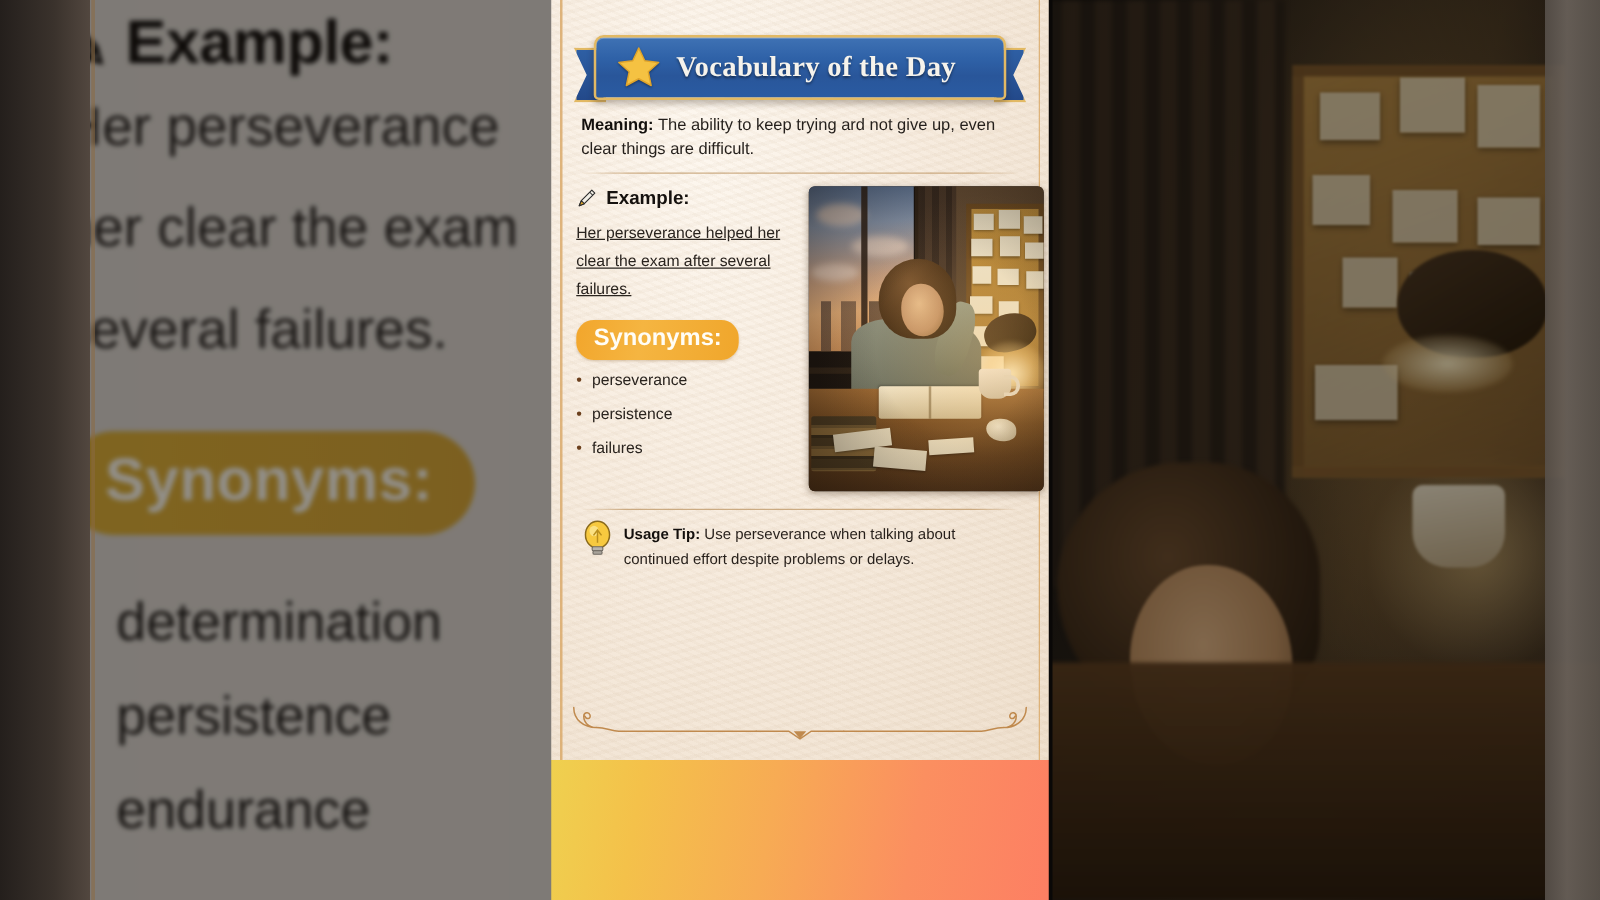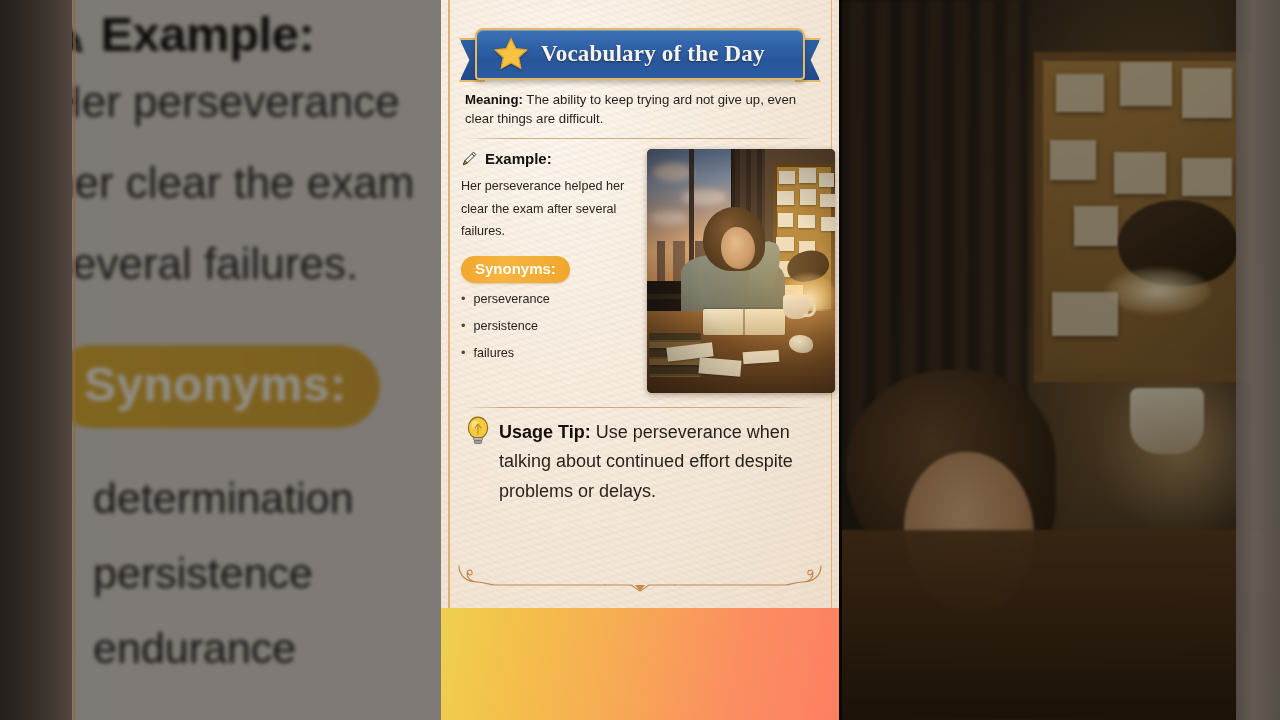--- a/index.html
+++ b/index.html
@@ -256,26 +256,26 @@
   
   .body-row { display: flex; gap: 8px; padding: 0 4px; }
   .ex-col { width: 178px; flex: 0 0 178px; }
 
   .ex-head {
     display: flex; align-items: center; gap: 6px;
     font-size: 15px; font-weight: 700; color: #15110e;
     margin-bottom: 8px;
   }
   .pencil-icon { width: 18px; height: 18px; display: block; }
-  .ex-text { font-size: 12.6px; line-height: 1.78; color: #2a241f; }
+  .ex-text { font-size: 12.6px; line-height: 1.78; color: #2a241f; text-decoration: underline; }
 
   .syn-pill {
     display: inline-block; margin: 13px 0 9px;
     background: linear-gradient(100deg,#f2a62c 0%, #f5b541 40%, #f0a62b 100%);
-    color: #fffdf6; font-weight: 700; font-size: 15px;
+    color: #fffdf6; font-weight: 700; font-size: 19px;
     padding: 4px 14px 6px; border-radius: 14px;
     box-shadow: 0 1px 2px rgba(120,70,10,0.25);
   }
   .syn-list { list-style: none; }
   .syn-list li {
     font-size: 12.6px; color: #2a241f; margin-bottom: 13px;
     display: flex; gap: 8px; align-items: baseline;
   }
   .syn-bullet { color: #6b3f1c; font-size: 13px; line-height: 1; }
 
@@ -414,21 +414,21 @@
     background: radial-gradient(ellipse at 78% 56%, rgba(255,198,110,0.32) 0%, rgba(255,180,80,0.06) 42%, rgba(0,0,0,0) 68%);
   }
 
   
   .tip-hr {
     height: 1px; margin: 14px 8px 10px;
     background: linear-gradient(90deg, rgba(200,160,110,0) 0%, rgba(190,150,100,0.75) 10%, rgba(190,150,100,0.75) 90%, rgba(200,160,110,0) 100%);
   }
   .tip-row { display: flex; gap: 8px; padding: 0 8px; }
   .bulb-icon { width: 26px; height: 30px; flex: 0 0 26px; margin-top: -2px; }
-  .tip-text { font-size: 18px; line-height: 1.62; color: #261f1a; }
+  .tip-text { font-size: 12px; line-height: 1.62; color: #261f1a; }
   .tip-text b { font-weight: 700; color: #130f0c; }
 
   
   .flourish {
     position: absolute; left: 14px; right: 14px; bottom: 12px; height: 34px;
   }
   .flourish svg { width: 100%; height: 34px; display: block; }
 
   
   .bottom-strip {

